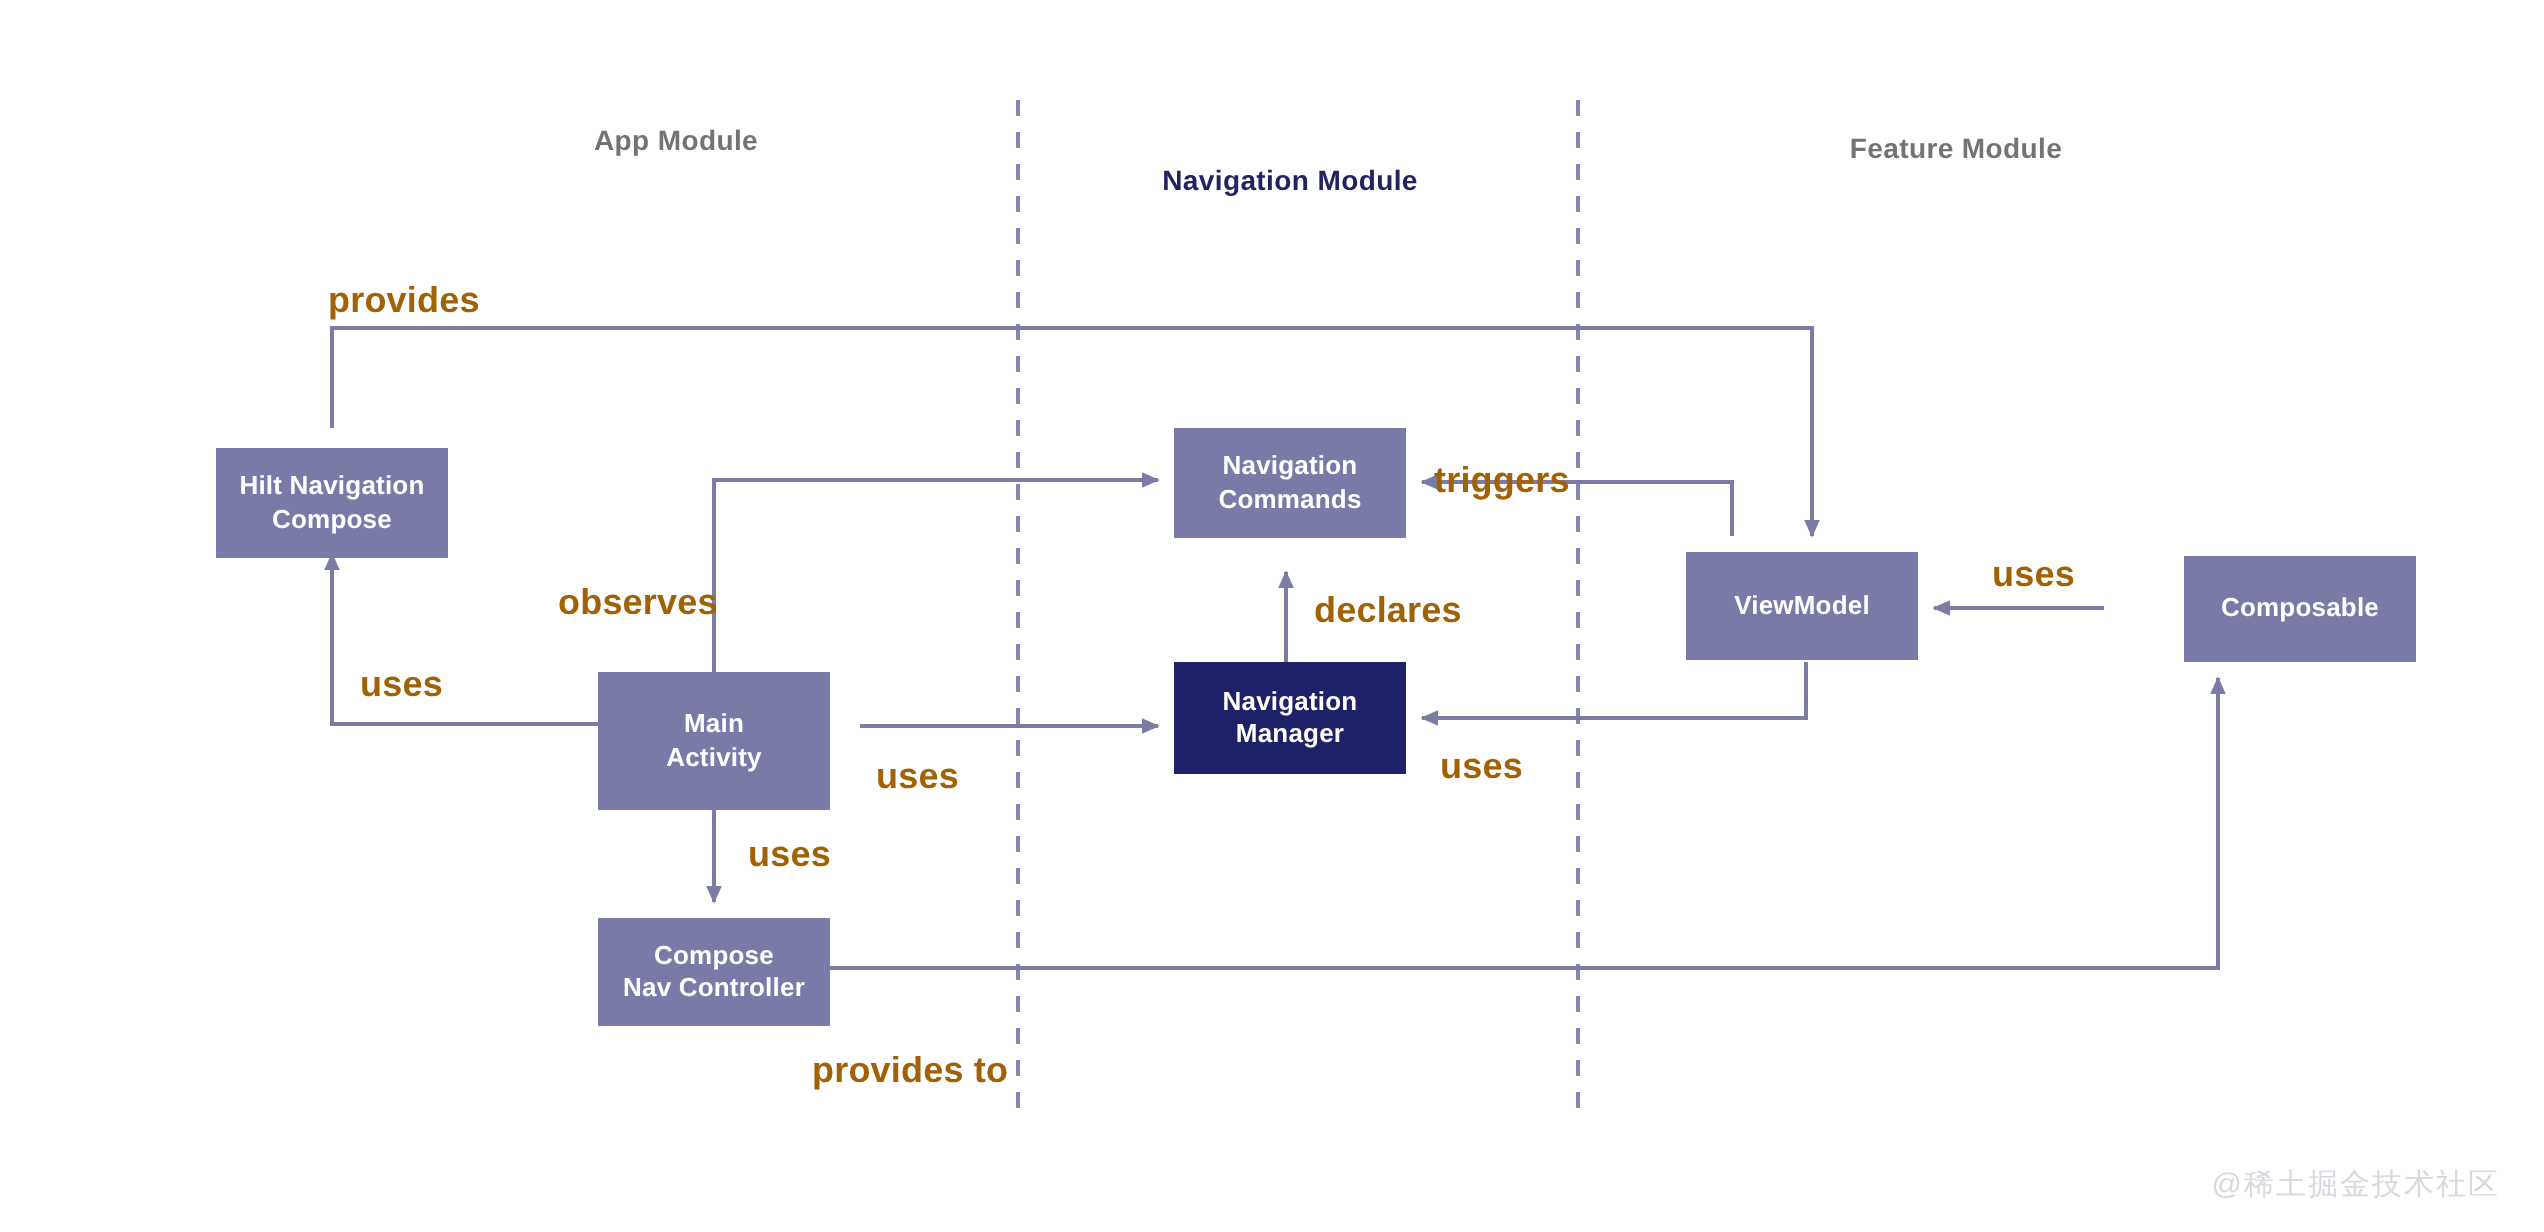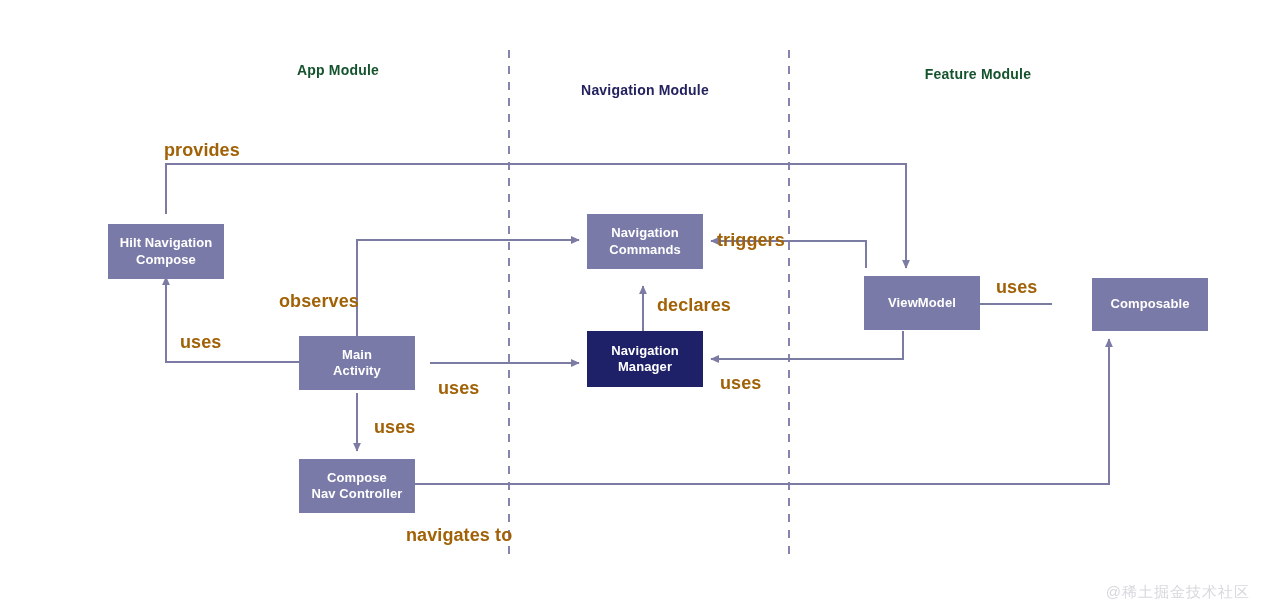--- a/index.html
+++ b/index.html
@@ -43,21 +43,21 @@
   .node-label { display: block; white-space: pre-line; }
 
   .module-title {
     position: absolute;
     font-size: 14px;
     font-weight: bold;
     letter-spacing: 0.2px;
     white-space: nowrap;
     transform: translateX(-50%);
   }
-  .module-title.muted { color: #14532d; }
+  .module-title.muted { color: #737373; }
   .module-title.strong { color: #23225f; }
 
   .edge-label {
     position: absolute;
     font-size: 18px;
     font-weight: bold;
     color: #a16207;
     white-space: nowrap;
     letter-spacing: 0.1px;
   }
@@ -104,50 +104,50 @@
   <div id="module-titles">
       <div class="module-title muted" style="left: 338px; top: 62px;">App Module</div>
       <div class="module-title strong" style="left: 645px; top: 62px; margin-top: 20px;">Navigation Module</div>
       <div class="module-title muted" style="left: 970px; top: 66px; padding-left: 16px;">Feature Module</div>
     </div>
   <div id="node-layer">
       <div class="node node-lavender" style="left: 108px; top: 214px; width: 116px; height: 55px; margin-top: 10px;">
         <span class="node-label">Hilt Navigation
 Compose</span>
       </div>
-      <div class="node node-lavender" style="left: 299px; top: 336px; width: 116px; height: 54px;">
+      <div class="node node-lavender" style="left: 299px; top: 336px; width: 116px; height: 69px;">
         <span class="node-label">Main
 Activity</span>
       </div>
       <div class="node node-lavender" style="left: 299px; top: 459px; width: 116px; height: 54px;">
         <span class="node-label">Compose
 Nav Controller</span>
       </div>
       <div class="node node-lavender" style="left: 587px; top: 214px; width: 116px; height: 55px;">
         <span class="node-label">Navigation
 Commands</span>
       </div>
       <div class="node node-navy" style="left: 587px; top: 331px; width: 116px; height: 56px;">
         <span class="node-label">Navigation
 Manager</span>
       </div>
-      <div class="node node-lavender" style="left: 843px; top: 276px; width: 116px; height: 54px; margin-left: 21px;">
+      <div class="node node-lavender" style="left: 843px; top: 276px; width: 116px; height: 54px;">
         <span class="node-label">ViewModel</span>
       </div>
       <div class="node node-lavender" style="left: 1052px; top: 278px; width: 116px; height: 53px; margin-left: 40px;">
         <span class="node-label">Composable</span>
       </div>
     </div>
   <div id="edge-label-layer">
       <div class="edge-label" style="left: 164px; top: 140px;">provides</div>
       <div class="edge-label" style="left: 180px; top: 332px;">uses</div>
       <div class="edge-label" style="left: 279px; top: 291px;">observes</div>
       <div class="edge-label" style="left: 438px; top: 378px;">uses</div>
       <div class="edge-label" style="left: 374px; top: 417px;">uses</div>
       <div class="edge-label" style="left: 657px; top: 295px;">declares</div>
       <div class="edge-label" style="left: 717px; top: 230px;">triggers</div>
       <div class="edge-label" style="left: 720px; top: 373px;">uses</div>
       <div class="edge-label" style="left: 996px; top: 277px;">uses</div>
-      <div class="edge-label" style="left: 406px; top: 525px;">navigates to</div>
+      <div class="edge-label" style="left: 406px; top: 525px;">provides to</div>
     </div>
 
   <div class="watermark">@稀土掘金技术社区</div>
 </div>
 
 </body></html>

